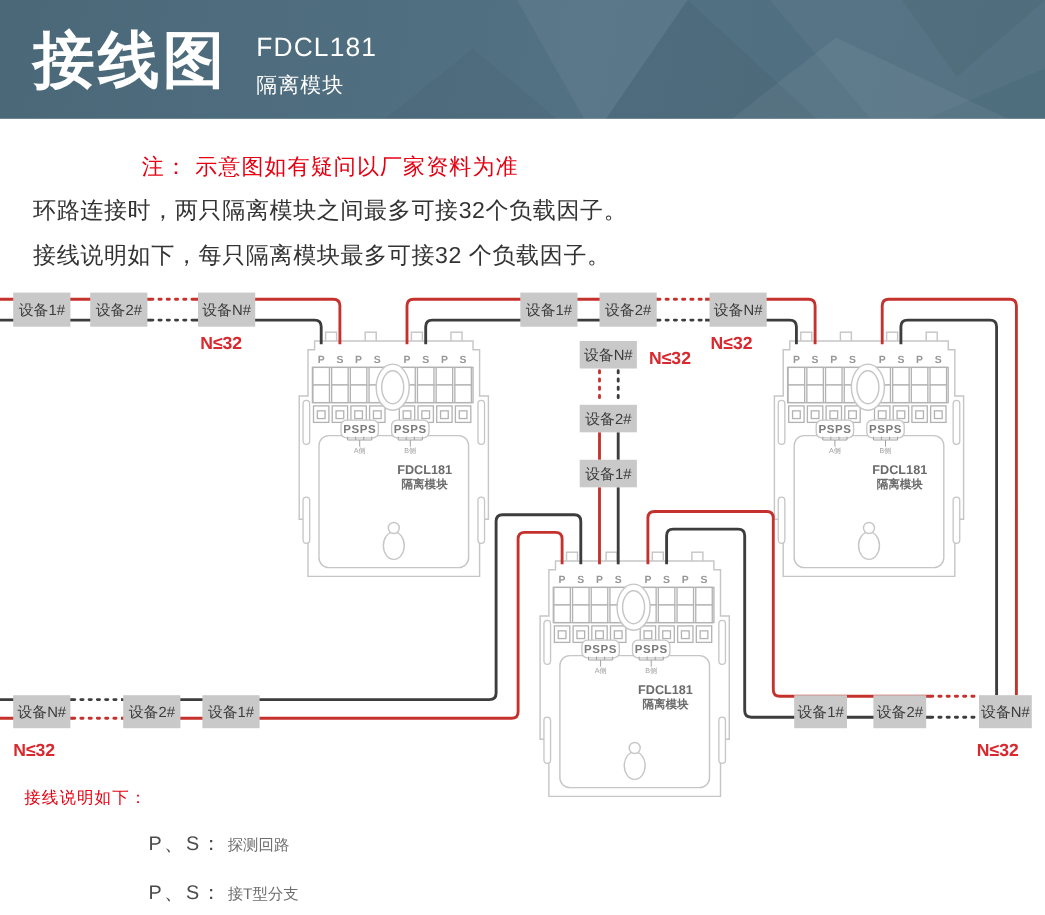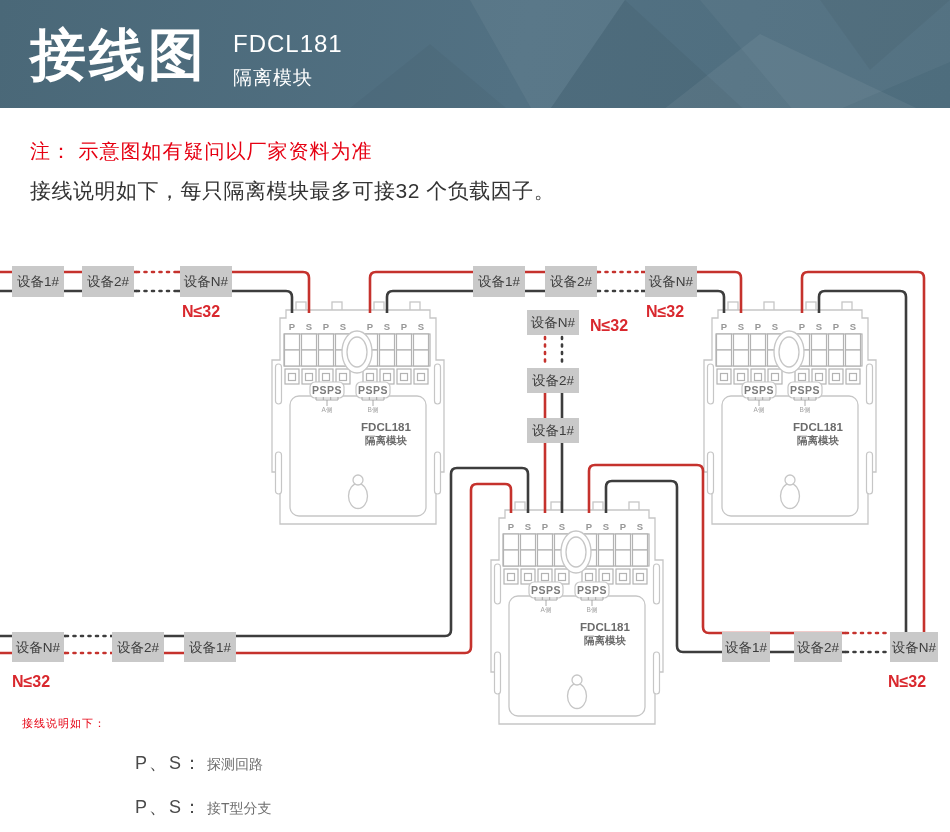--- a/index.html
+++ b/index.html
@@ -17,21 +17,21 @@
   .hdr svg { position:absolute; inset:0; }
   .hdr-title {
     position:absolute; left:30px; top:18px;
     font-size:56px; font-weight:900; color:#ffffff; letter-spacing:3px;
   }
   .hdr-sub { position:absolute; left:233px; top:30px; color:#ffffff; }
   .hdr-model { font-size:24px; font-weight:400; letter-spacing:1px; }
   .hdr-prod  { font-size:19px; margin-top:7px; letter-spacing:1px; }
   
   .notes { position:absolute; left:30px; top:138px; }
-  .note-red  { font-size:20px; color:#e60012; margin-bottom:12px; letter-spacing:1px; }
+  .note-red  { font-size:20px; color:#e60012; margin-bottom:12px; letter-spacing:1px;text-align:center; }
   .note-line { font-size:21px; color:#333333; margin-bottom:13px; letter-spacing:0.5px; }
   
   svg.diagram { position:absolute; left:0; top:250px; }
   .plate   { fill:#ffffff; stroke:#c6c6c6; stroke-width:1.3; }
   .slot    { fill:#ffffff; stroke:#c6c6c6; stroke-width:1.2; }
   .tframe  { fill:none;    stroke:#b3b3b3; stroke-width:1.2; }
   .tcell   { fill:#ffffff; stroke:#b3b3b3; stroke-width:1.2; }
   .line    { fill:#ffffff; stroke:#c6c6c6; stroke-width:1.3; }
   .tab     { fill:#ffffff; stroke:#c6c6c6; stroke-width:1.2; }
   .bracket { fill:none; stroke:#a0a0a0; stroke-width:0.9; }
@@ -40,21 +40,21 @@
   .sidelab { font-size:6.5px; fill:#a2a2a2; text-anchor:middle; }
   .mmodel  { font-size:11.5px; fill:#6b6b6b; font-weight:700; text-anchor:middle; }
   .mname   { font-size:10.5px; fill:#6b6b6b; font-weight:600; text-anchor:middle; }
   .devbox  { fill:#c9c9c9; }
   .devtxt  { font-size:13.5px; fill:#3c3c3c; text-anchor:middle; }
   .nmax    { font-size:16px; fill:#d9282e; font-weight:600; }
   .wire    { fill:none; stroke-width:2.6; }
   .dashed  { stroke-dasharray:2 5.5; stroke-linecap:round; }
   
   .legend { position:absolute; left:22px; top:716px; }
-  .legend-title { font-size:11px; color:#e60012; letter-spacing:1px; }
+  .legend-title { font-size:15px; color:#e60012; letter-spacing:1px; }
   .legend-item  { margin-left:113px; margin-top:20px; }
   .legend-term  { font-size:18px; color:#4a4a4a; letter-spacing:2px; }
   .legend-desc  { font-size:14px; color:#6e6e6e; margin-left:4px; }
 </style>
 </head>
 <body>
 
 <div class="hdr">
   <svg width="950" height="124">
     <polygon points="470,0 625,0 540,124" fill="rgba(255,255,255,0.05)"></polygon>
@@ -66,20 +66,21 @@
   </svg>
   <div class="hdr-title">接线图</div>
   <div class="hdr-sub">
     <div class="hdr-model">FDCL181</div>
     <div class="hdr-prod">隔离模块</div>
   </div>
 </div>
 
 <div class="notes">
   <div class="note-red">注：  示意图如有疑问以厂家资料为准</div>
+  <div class="note-line">环路连接时，两只隔离模块之间最多可接32个负载因子。</div>
   <div class="note-line">接线说明如下，每只隔离模块最多可接32 个负载因子。</div>
 </div>
 
 <svg class="diagram" width="950" height="582" viewBox="0 250 950 582">
 
   <defs>
 
     <g id="tcol">
       <rect class="tcell" x="-7.5" y="34" width="15" height="16"></rect>
       <rect class="tcell" x="-7.5" y="50" width="15" height="16"></rect>

